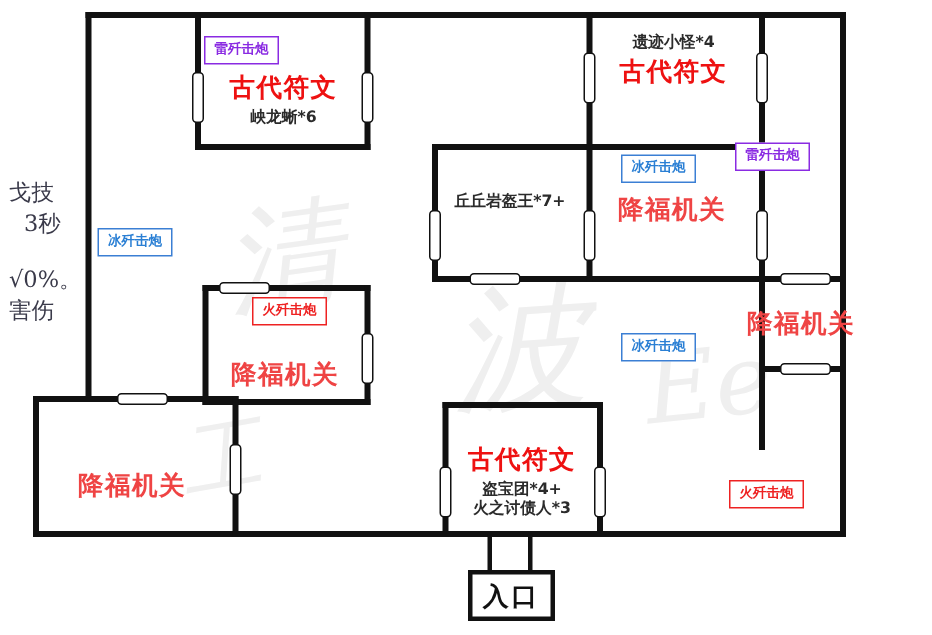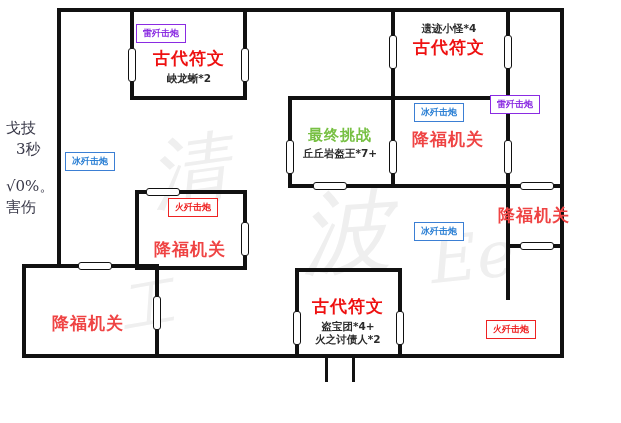--- a/index.html
+++ b/index.html
@@ -216,30 +216,29 @@
   <div class="door" style="left:241px; top:222px; width:8px;  height:34px;"></div>
 
   <div class="door" style="left:78px;  top:262px; width:34px; height:8px;"></div>
   <div class="door" style="left:153px; top:296px; width:8px;  height:34px;"></div>
 
   <div class="door" style="left:293px; top:311px; width:8px; height:34px;"></div>
   <div class="door" style="left:396px; top:311px; width:8px; height:34px;"></div>
 
   <div class="room-label" style="left:189px; top:47px;">
     <div class="room-title t-rune">古代符文</div>
-    <div class="room-sub">岟龙蜥*2</div>
+    <div class="room-sub">岟龙蜥*6</div>
   </div>
 
   <div class="room-label" style="left:449px; top:22px;">
     <div class="room-pre">遗迹小怪*4</div>
     <div class="room-title t-rune">古代符文</div>
   </div>
 
   <div class="room-label" style="left:340px; top:126px;">
-    <div class="room-title t-final">最终挑战</div>
     <div class="room-sub">丘丘岩盔王*7+</div>
   </div>
 
   <div class="room-label" style="left:448px; top:128px;">
     <div class="room-title t-mech">降福机关</div>
   </div>
 
   <div class="room-label" style="left:534px; top:204px;">
     <div class="room-title t-mech">降福机关</div>
   </div>
@@ -248,31 +247,32 @@
     <div class="room-title t-mech">降福机关</div>
   </div>
 
   <div class="room-label" style="left:88px; top:312px;">
     <div class="room-title t-mech">降福机关</div>
   </div>
 
   <div class="room-label" style="left:348px; top:295px;">
     <div class="room-title t-rune">古代符文</div>
     <div class="room-sub">盗宝团*4+</div>
-    <div class="room-sub" style="margin-top:0;">火之讨债人*2</div>
+    <div class="room-sub" style="margin-top:0;">火之讨债人*3</div>
   </div>
 
   <div class="badge b-thunder" style="left:136px; top:24px;">雷歼击炮</div>
 
   <div class="badge b-ice" style="left:65px; top:128px;">冰歼击炮</div>
 
   <div class="badge b-ice" style="left:414px; top:79px;">冰歼击炮</div>
 
   <div class="badge b-thunder" style="left:490px; top:95px;">雷歼击炮</div>
 
   <div class="badge b-ice" style="left:414px; top:198px;">冰歼击炮</div>
 
   <div class="badge b-fire" style="left:168px; top:198px;">火歼击炮</div>
 
   <div class="badge b-fire" style="left:486px; top:320px;">火歼击炮</div>
 
+  <div class="entrance" style="left:312px; top:380px; width:58px; height:34px;">入口</div>
 
 </div>
 
 </body></html>

